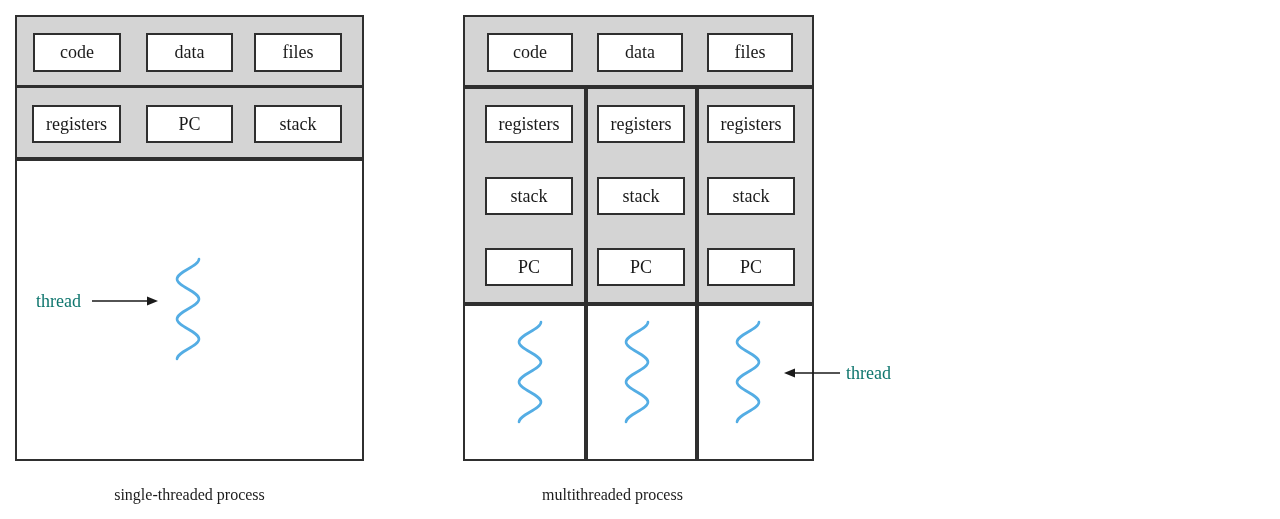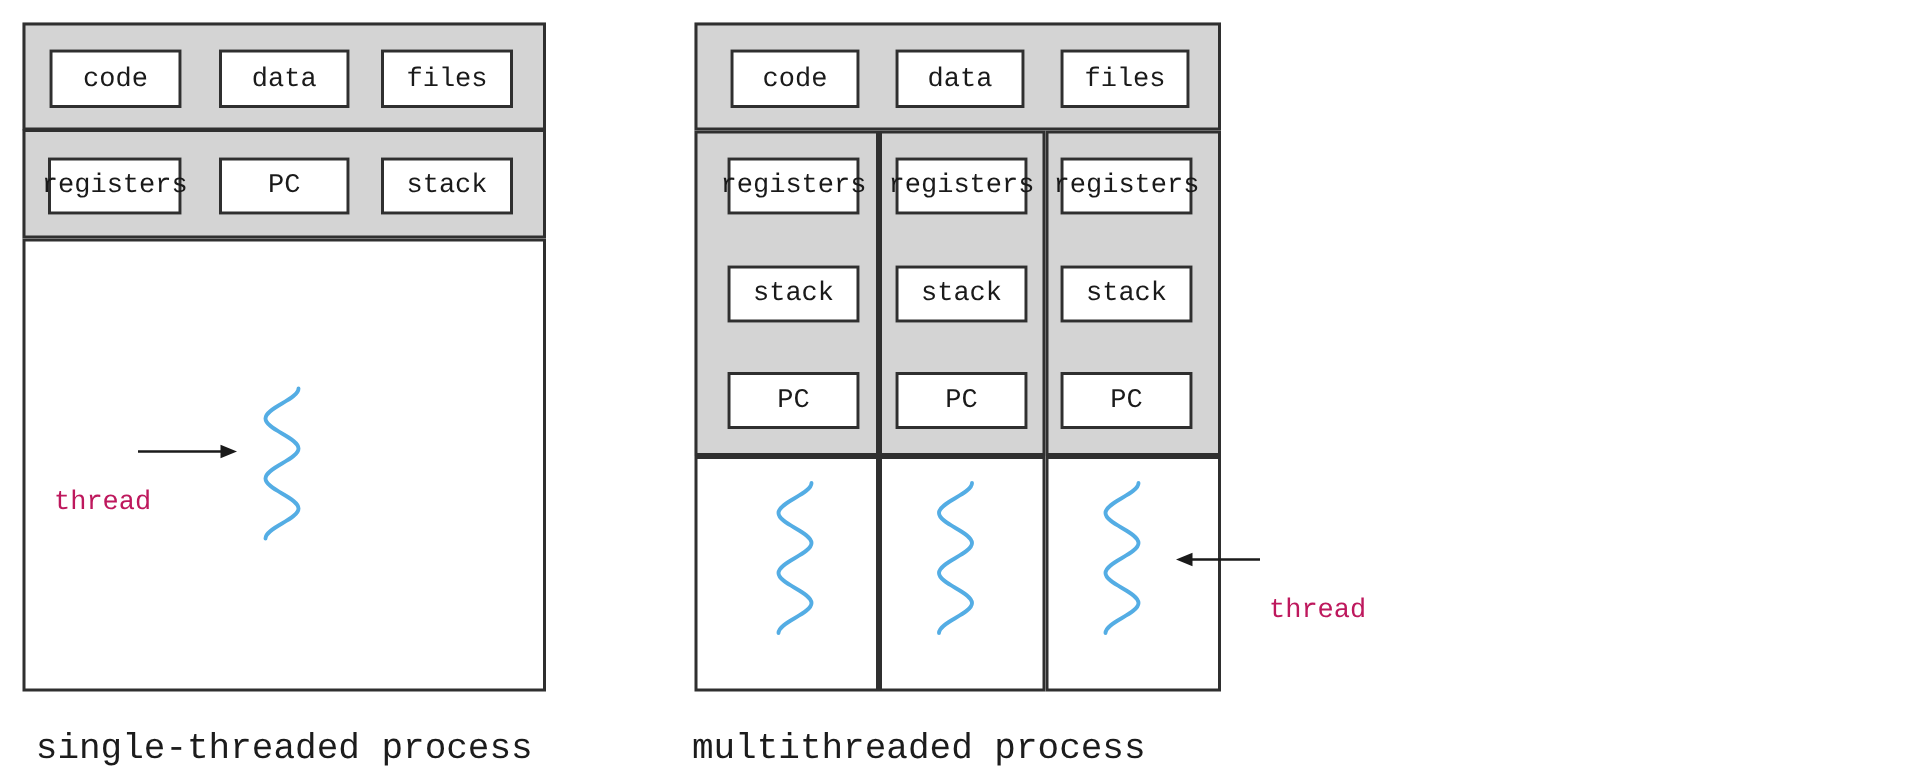--- a/index.html
+++ b/index.html
@@ -1,21 +1,21 @@
 <!DOCTYPE html>
 <html><head>
 <meta charset="utf-8">
 <style>
   html, body { margin: 0; padding: 0; background: #ffffff; }
   #stage {
     position: relative;
     width: 1280px;
     height: 519px;
     background: #ffffff;
-    font-family: Liberation Mono, monospace;
+    font-family: Liberation Serif, serif;
     color: #1a1a1a;
     overflow: hidden;
   }
   .band {
     position: absolute;
     background: #d4d4d4;
     border: 2px solid #2f2f2f;
     box-sizing: border-box;
   }
   .whitebox {
@@ -33,26 +33,25 @@
     align-items: center;
     justify-content: center;
     font-size: 18px;
     white-space: nowrap;
     color: #1a1a1a;
   }
   .annot {
     position: absolute;
     font-size: 18px;
     white-space: nowrap;
-    color: #be185d;
-    margin-top: 34px;
+    color: #0f766e;
   }
   .caption {
     position: absolute;
-    font-size: 24px;
+    font-size: 16px;
     text-align: center;
     color: #1c1c1c;
   }
   svg { position: absolute; display: block; }
 </style>
 </head>
 <body>
 
 <div id="stage">
 

